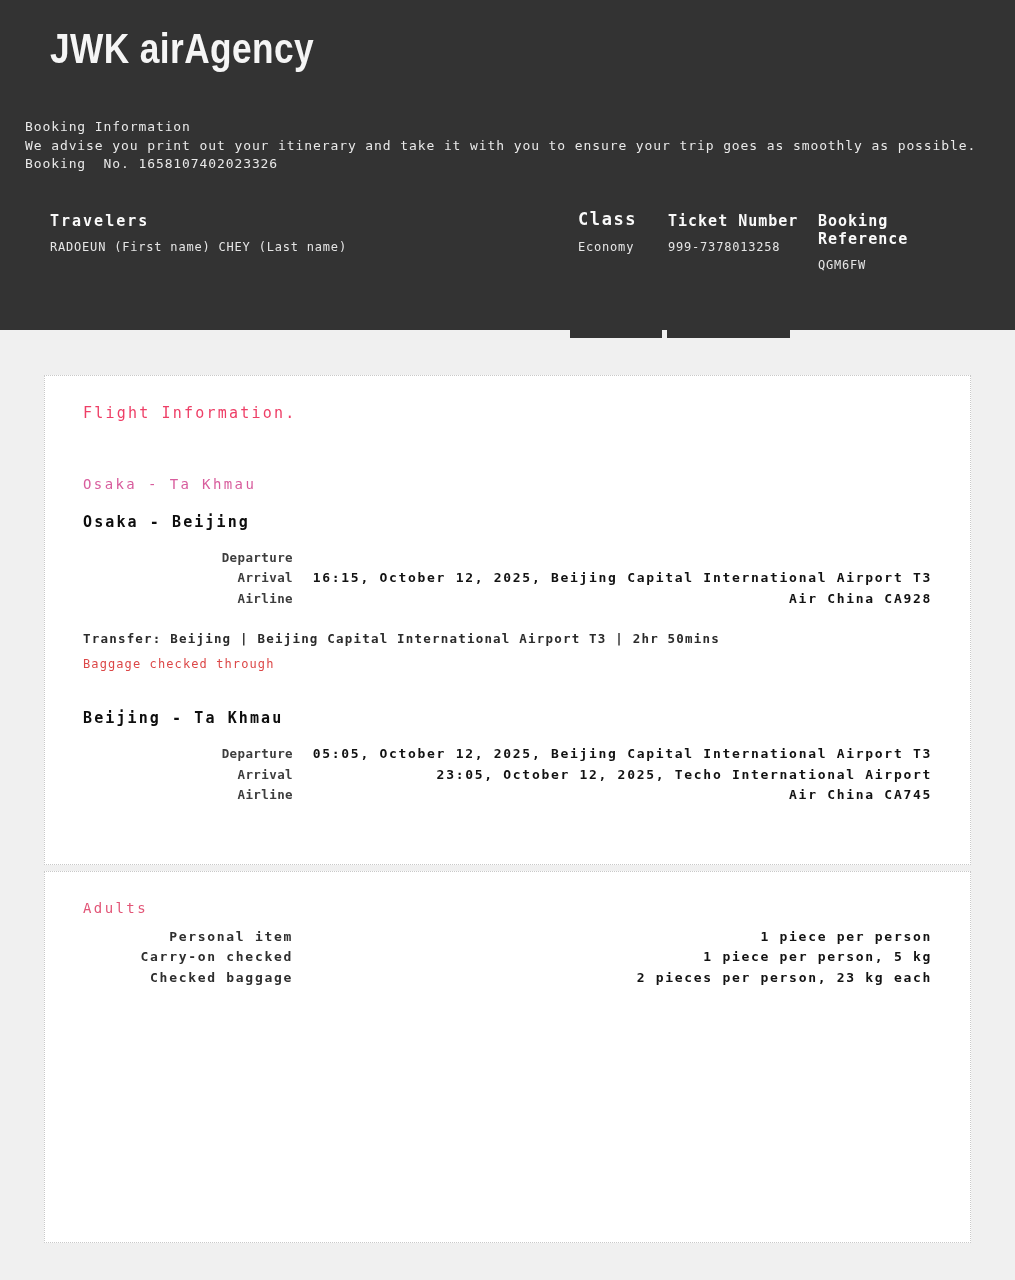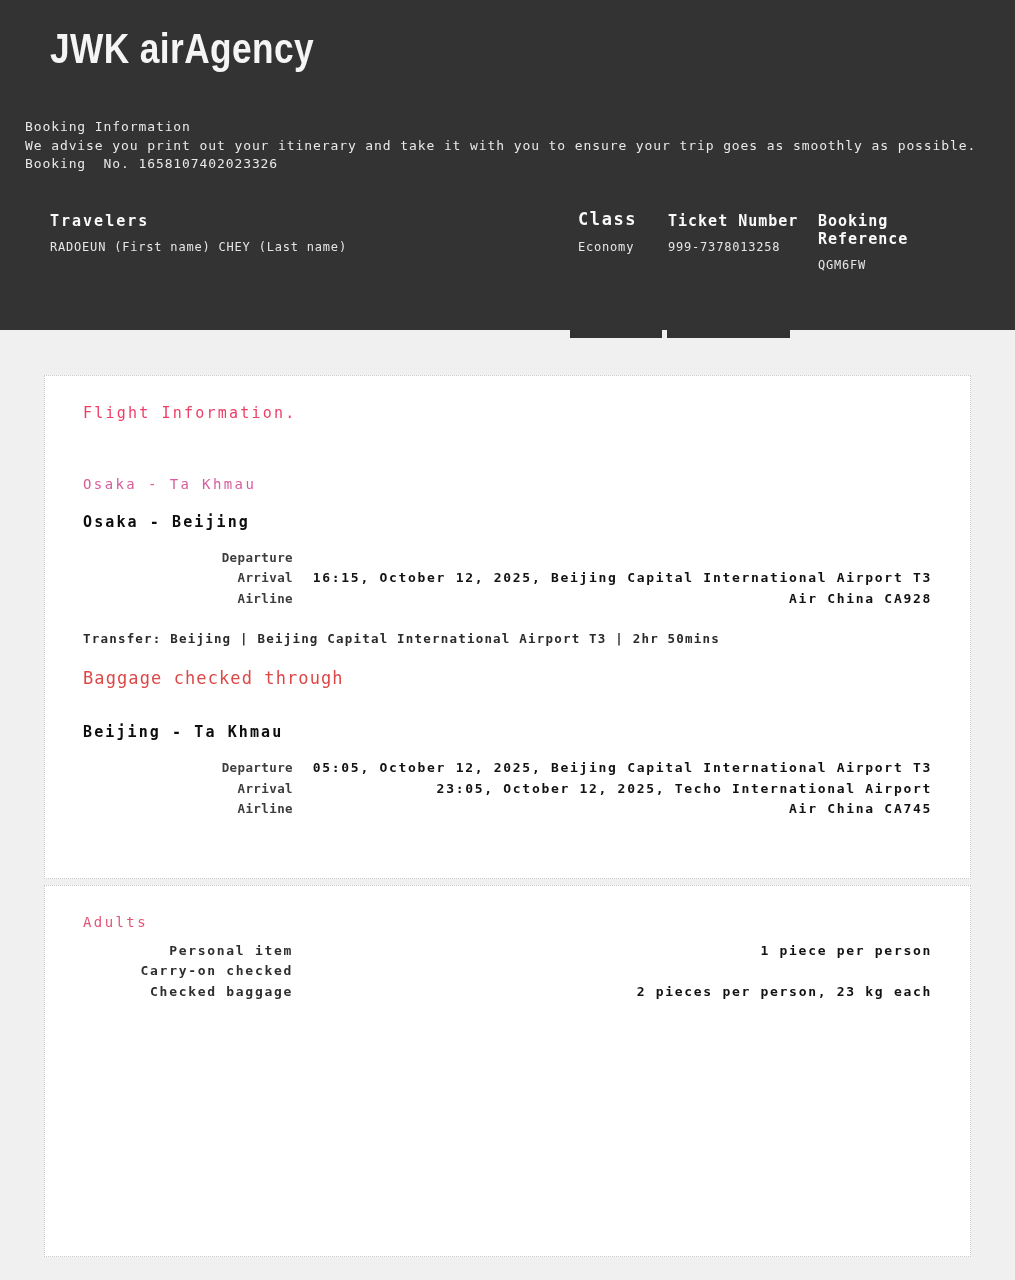--- a/index.html
+++ b/index.html
@@ -154,22 +154,22 @@
   }
   .transfer{
     margin-top:22px;
     font-size:12.5px;
     font-weight:700;
     letter-spacing:1.2px;
     color:#2b2b2b;
     line-height:16px;
   }
   .baggage-note{
-    margin-top:23px;
-    font-size:17px;
+    margin-top:9px;
+    font-size:12px;
     letter-spacing:1.1px;
     color:var(--accent-note);
     line-height:17px;
   }
 </style>
 </head>
 <body>
 
 <header class="header">
   <h1 class="brand">JWK airAgency</h1>
@@ -246,20 +246,21 @@
 
   <section class="card card-baggage">
     <h3 class="adults-title">Adults</h3>
     <div class="info-table">
       <div class="info-row">
         <span class="bag-label">Personal item</span>
         <span class="info-value">1 piece per person</span>
       </div>
       <div class="info-row">
         <span class="bag-label">Carry-on checked</span>
+        <span class="info-value">1 piece per person, 5 kg</span>
       </div>
       <div class="info-row">
         <span class="bag-label">Checked baggage</span>
         <span class="info-value">2 pieces per person, 23 kg each</span>
       </div>
     </div>
   </section>
 
 </main>
 

